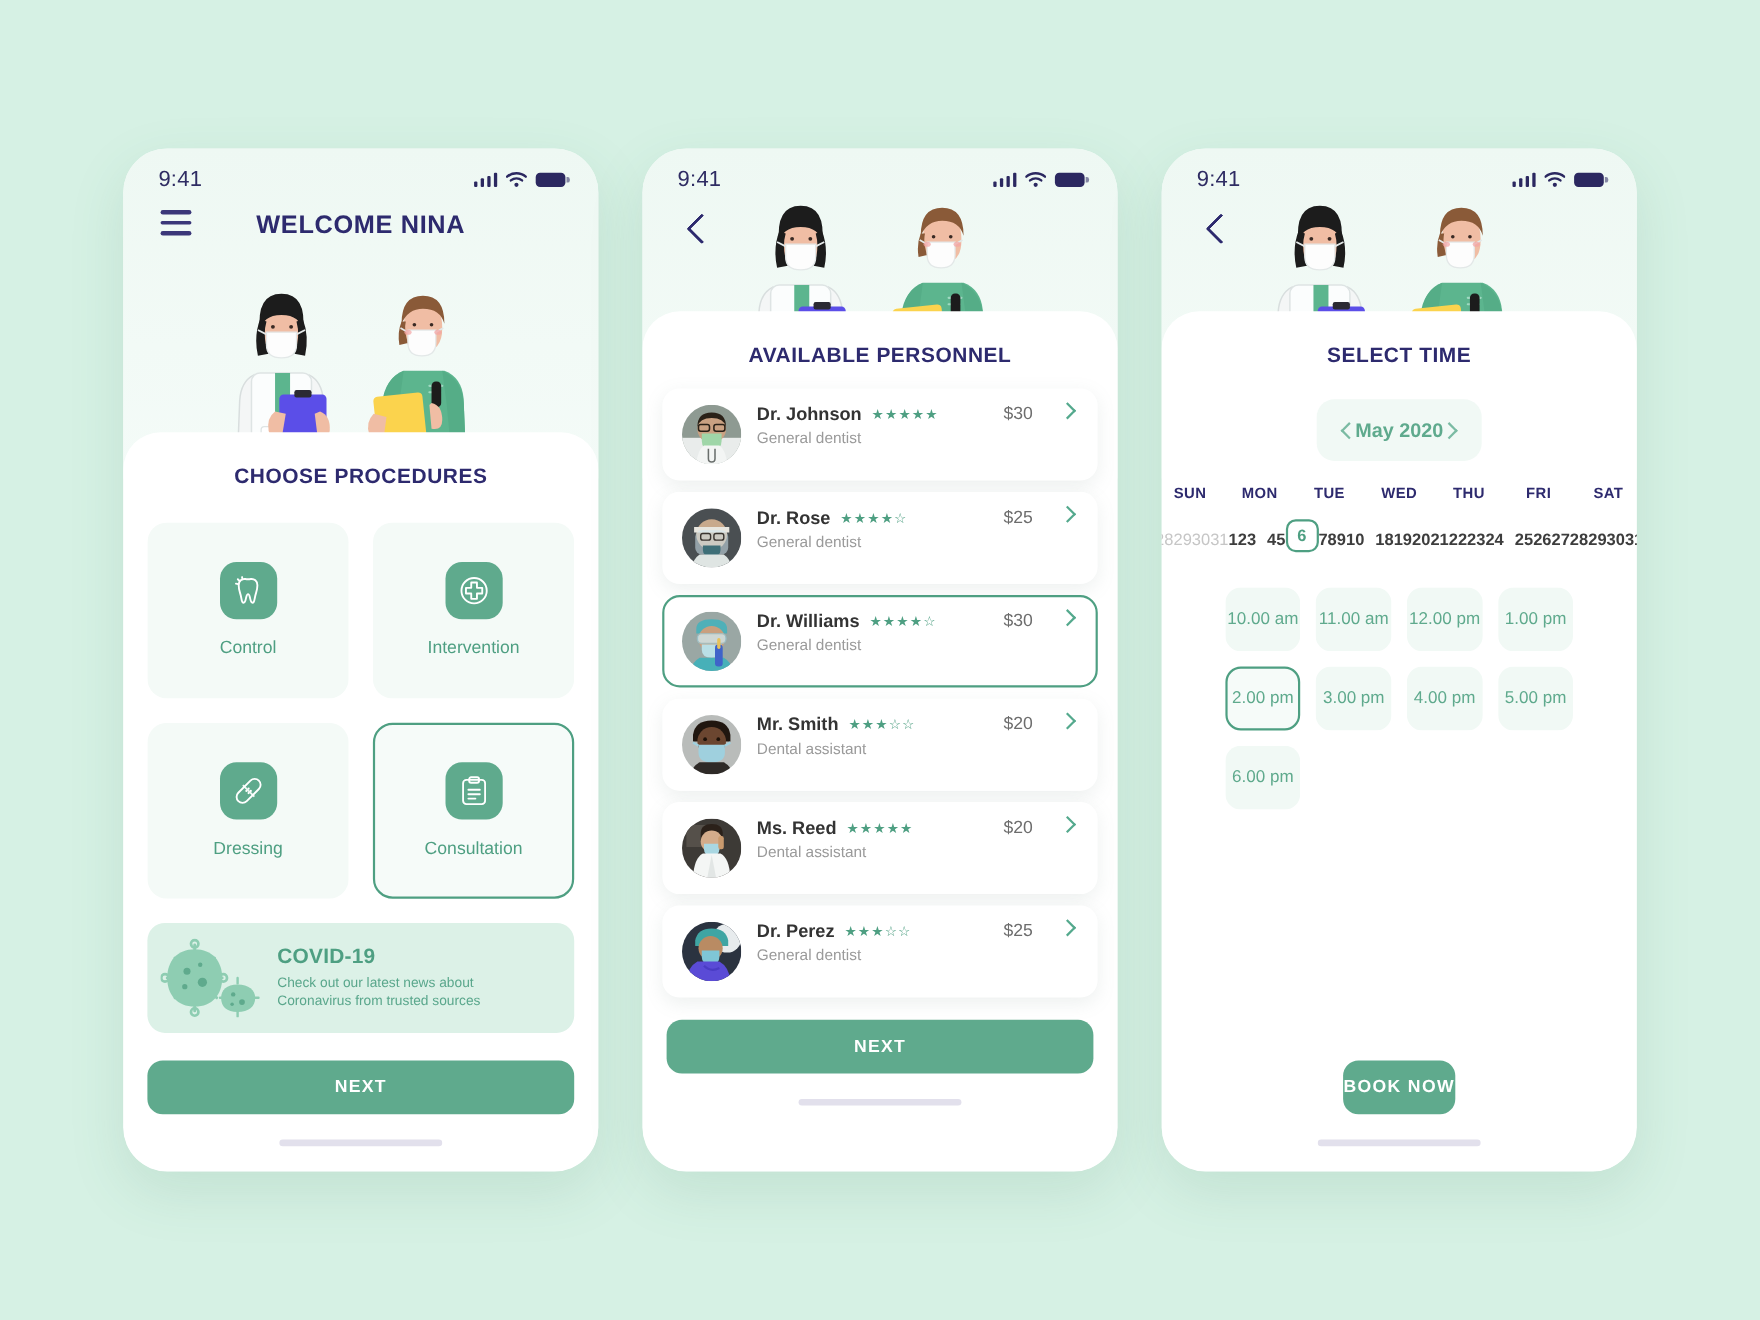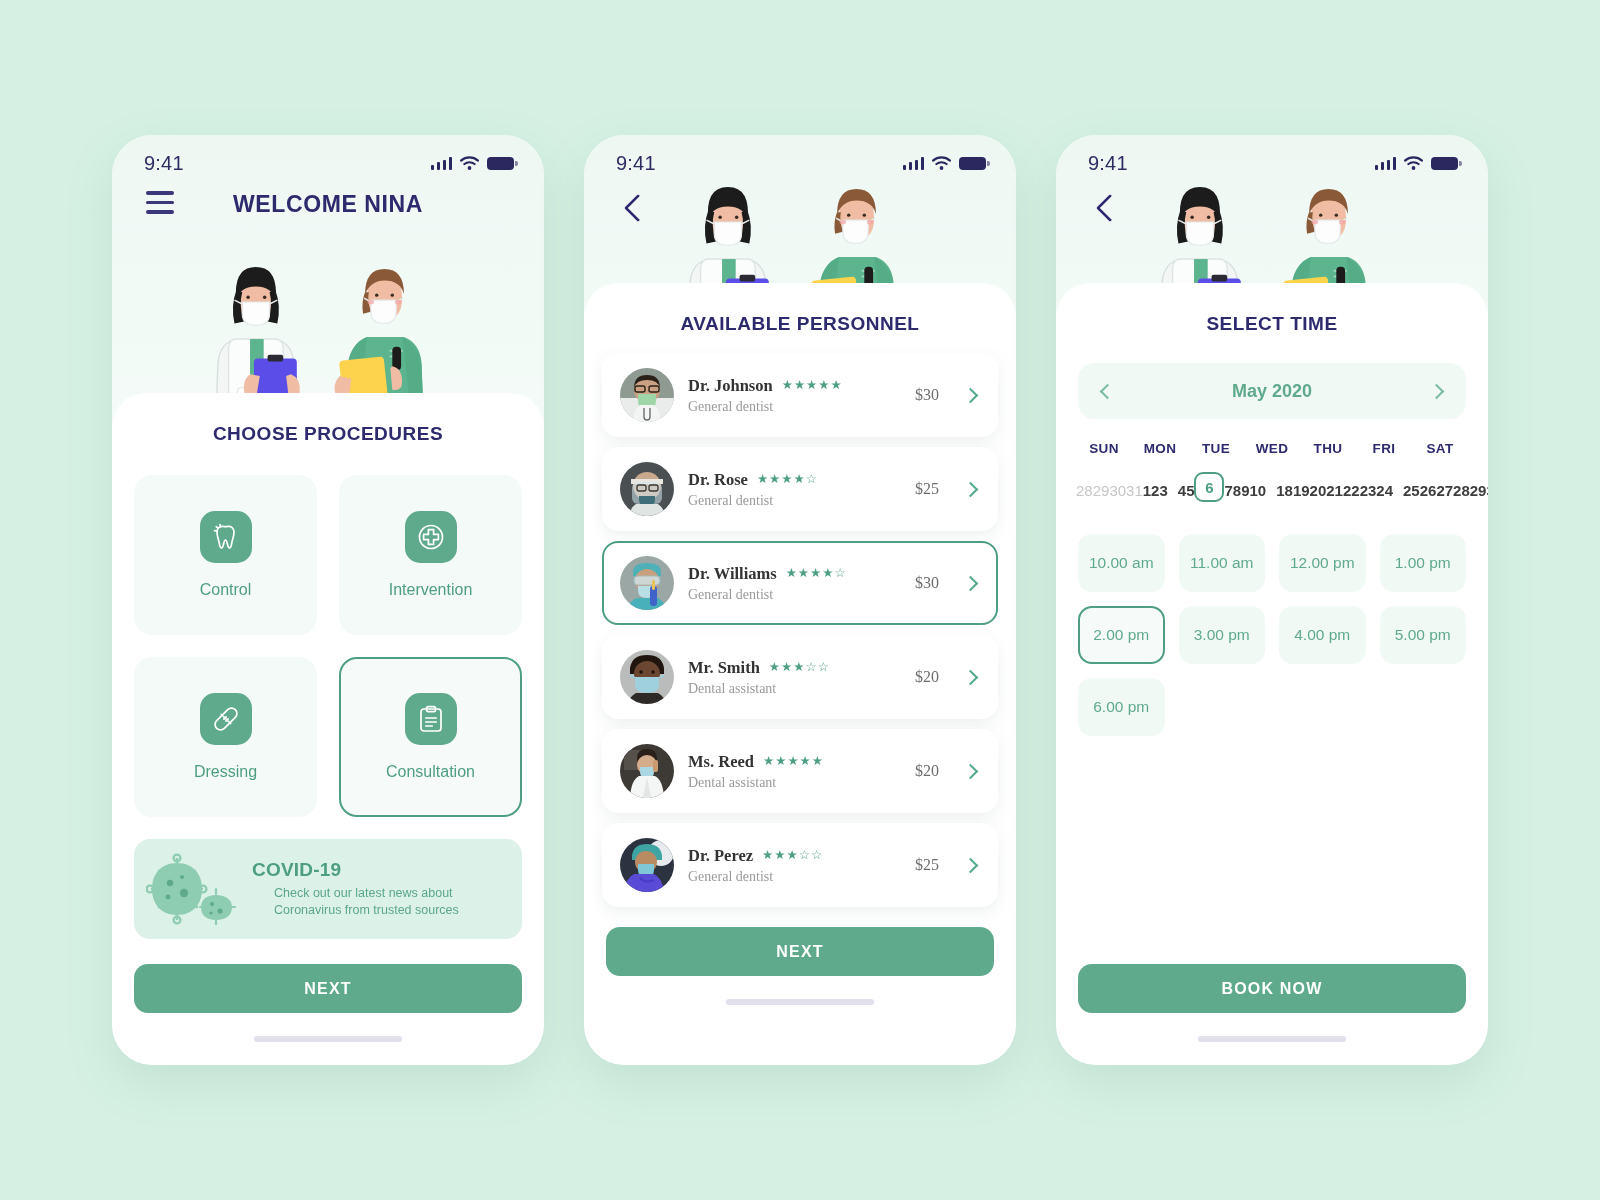--- a/index.html
+++ b/index.html
@@ -115,41 +115,41 @@
   }
   .proc-label { font-size:16px; color:#4e9f82; font-weight:500;text-align:center; }
 
   
   .covid {
     margin: 22px 22px 0; background:#dcf1e7; border-radius:16px;
     display:flex; align-items:center; gap:14px; padding: 14px 18px 14px 12px;
     cursor:pointer;
   }
   .covid-txt h4 { font-size:19px; color:#4e9f82; font-weight:700; margin-bottom:4px; letter-spacing:.2px;}
-  .covid-txt p { font-size:12.5px; color:#5aa78c; line-height:1.33;margin-left:22px; }
+  .covid-txt p { font-size:12.5px; color:#5aa78c; line-height:1.33; }
 
   
   .primary-btn {
     margin: auto 22px 0;
     height:49px; border-radius:14px; background:#5faa8d; color:#fff;
     display:flex;align-items:center;justify-content:center;
     font-size:16px; font-weight:700; letter-spacing:1.2px; cursor:pointer;
     border:none; font-family:inherit;
   }
   .home-ind {
     height:52px; display:flex; align-items:center; justify-content:center;
   }
   .home-ind i { display:block; width:148px;height:6px;border-radius:3px;background:#e2e0ec; }
 
   
   .plist { padding: 14px 18px 0; display:flex; flex-direction:column; gap:10px; }
   .prow {
     background:#fff; border-radius:16px; border:2px solid transparent;
     box-shadow: 0 5px 16px rgba(120,150,140,.13);
-    display:flex; align-items:center; gap:14px; padding: 13px 16px; cursor:pointer;font-family:Liberation Serif, serif;
+    display:flex; gap:14px; padding: 13px 16px; cursor:pointer;
   }
   .prow.selected { border-color:#4e9f82; box-shadow:none; }
   .avatar { width:54px;height:54px;border-radius:50%;overflow:hidden;flex:0 0 auto; }
   .avatar svg{display:block}
   .pinfo { flex:1; min-width:0; }
   .pname-row { display:flex; align-items:center; gap:9px; }
   .pname { font-size:16.5px; font-weight:700; color:#333; }
   .stars { font-size:12.5px; color:#4e9f82; letter-spacing:1px; line-height:1; }
   .prole { font-size:14px; color:#9a9a9a; margin-top:3px; }
   .pprice { font-size:16px; color:#6d6d6d; }
@@ -595,21 +595,21 @@
     <div class="header" style="position:absolute;top:56px;left:0;right:0;z-index:3;">
       <div class="backbtn"></div>
     </div>
 
     <div class="illo" style="margin-top:-6px;">
       <svg width="300" height="190" viewBox="0 0 300 195">
           <use href="#illo-staff"></use>
         </svg>
     </div>
 
-    <div class="sheet" style="top:148px;">
+    <div class="sheet" style="top:148px;align-items:center;">
       <div class="sheet-title">SELECT TIME</div>
 
       <div class="monthbar">
         <span class="mchev left"></span>
         <span class="mlabel">May 2020</span>
         <span class="mchev right"></span>
       </div>
 
       <div class="cal">
         <div class="cal-head">

